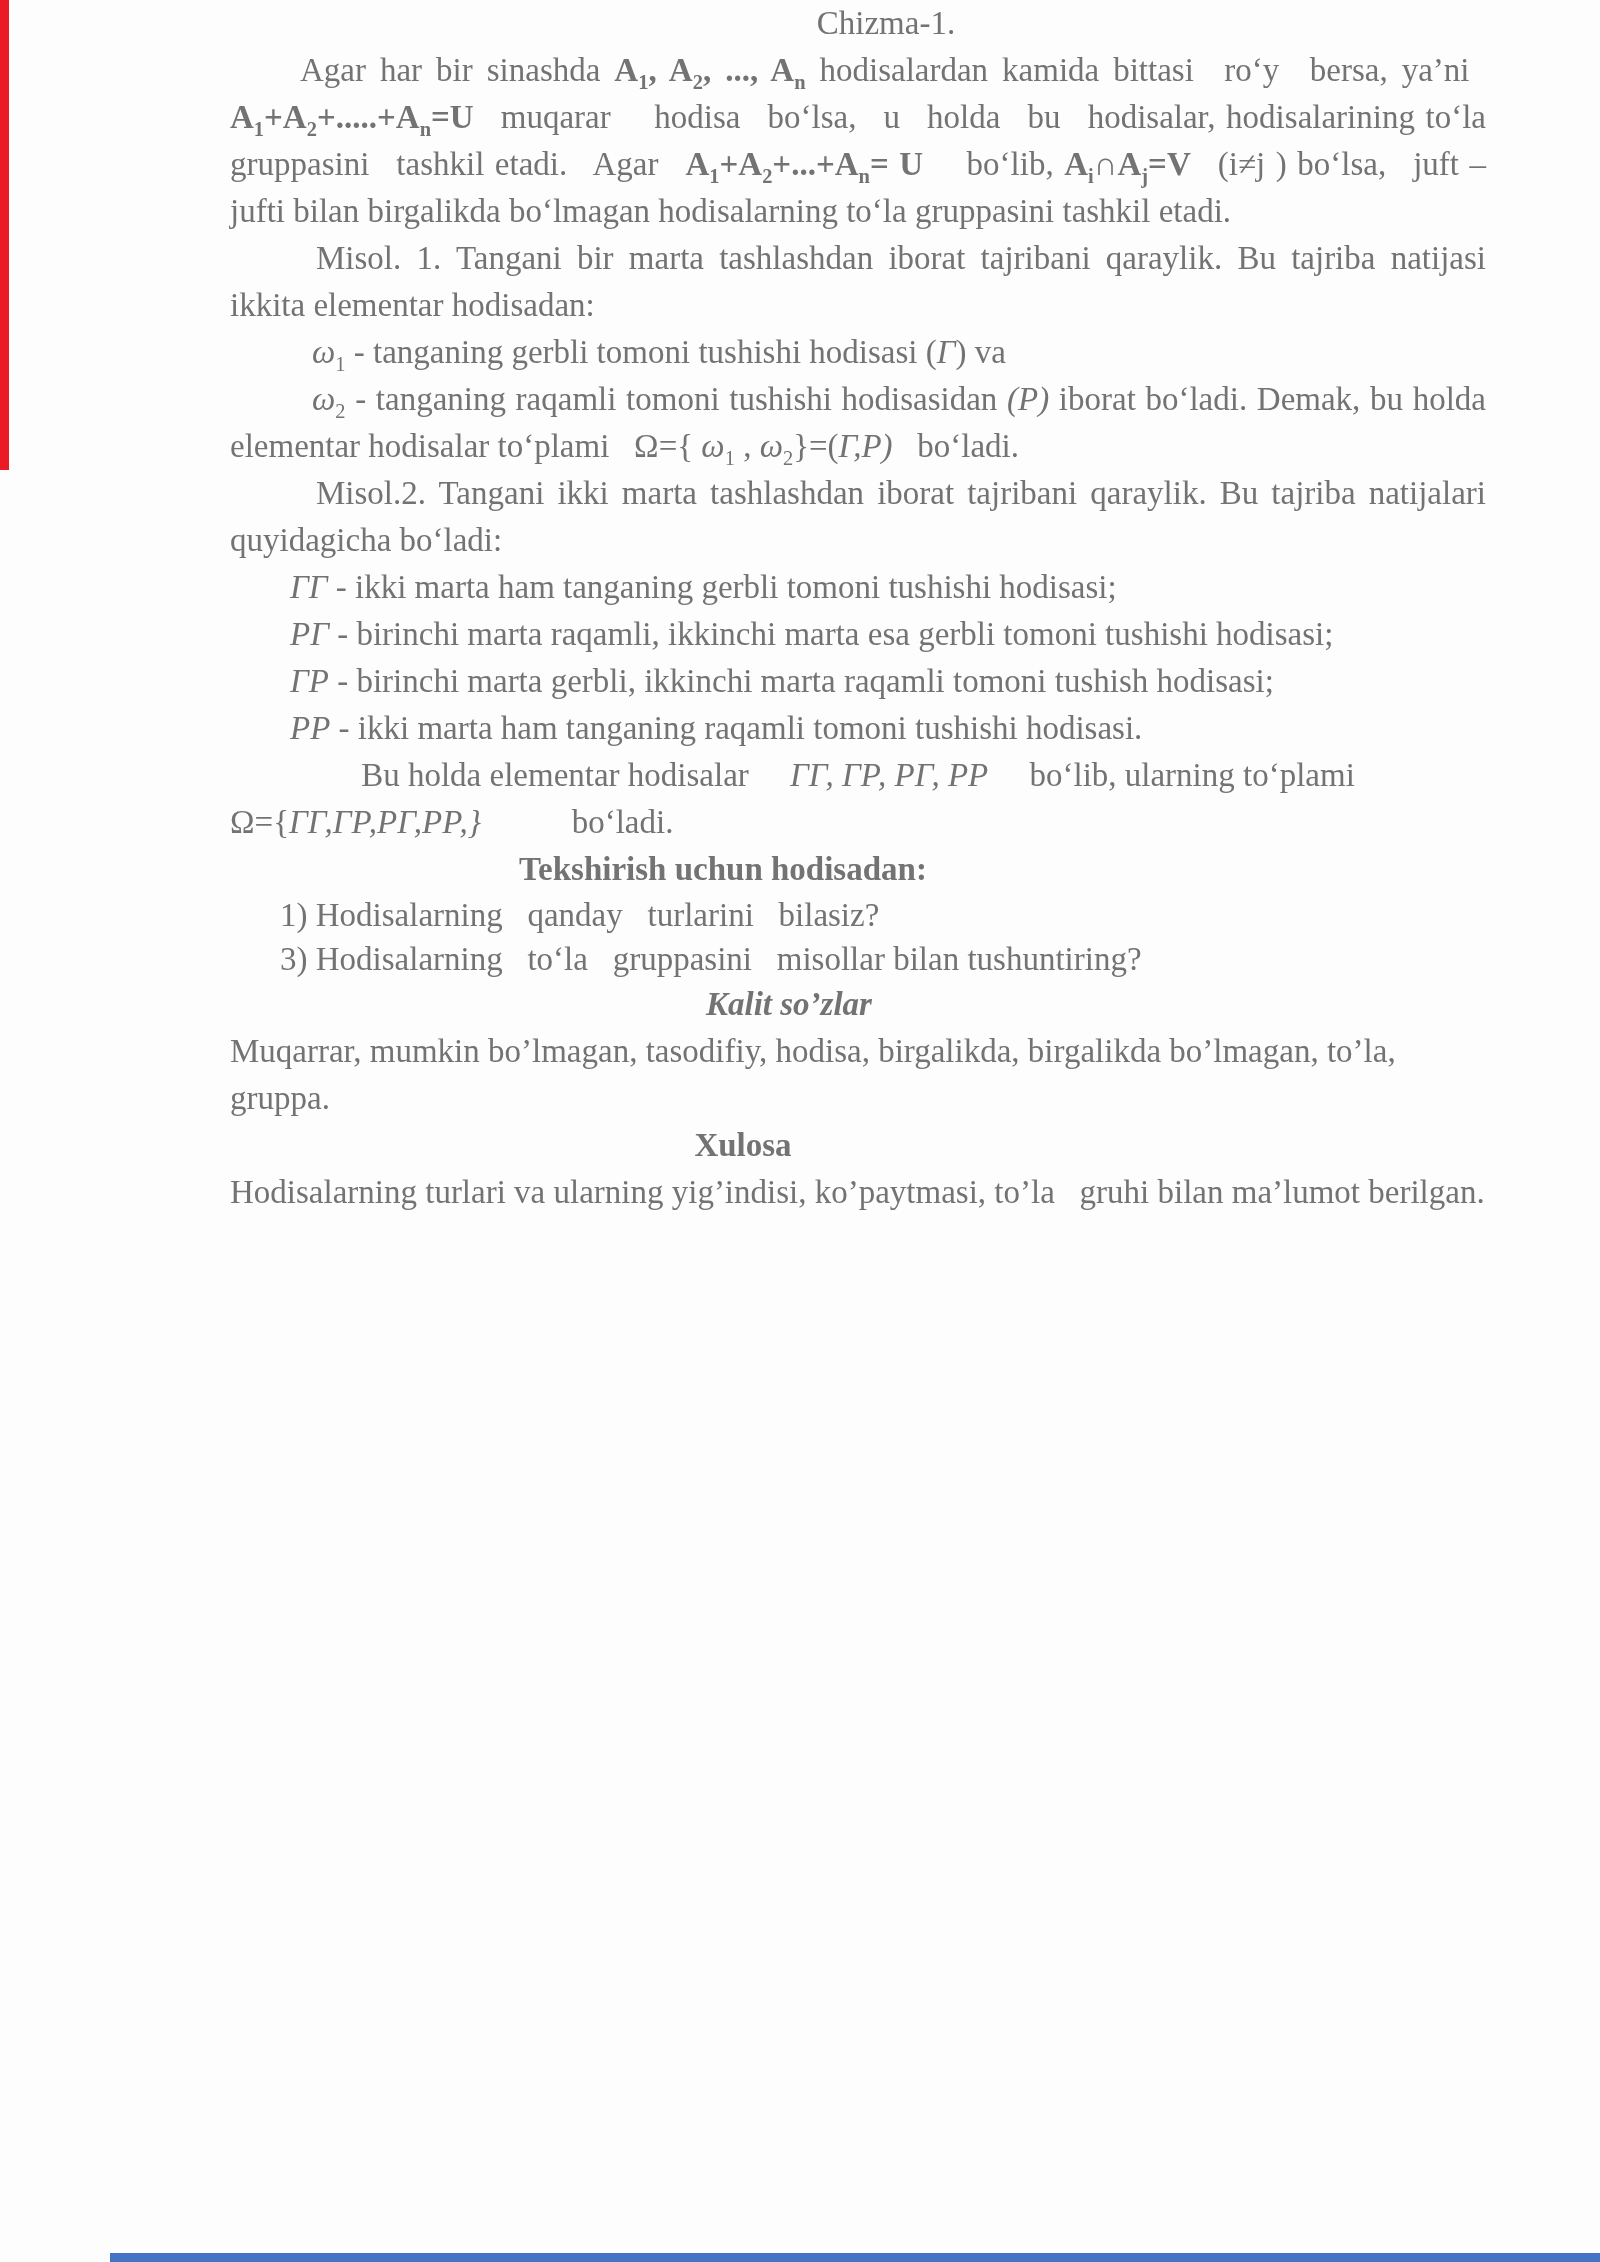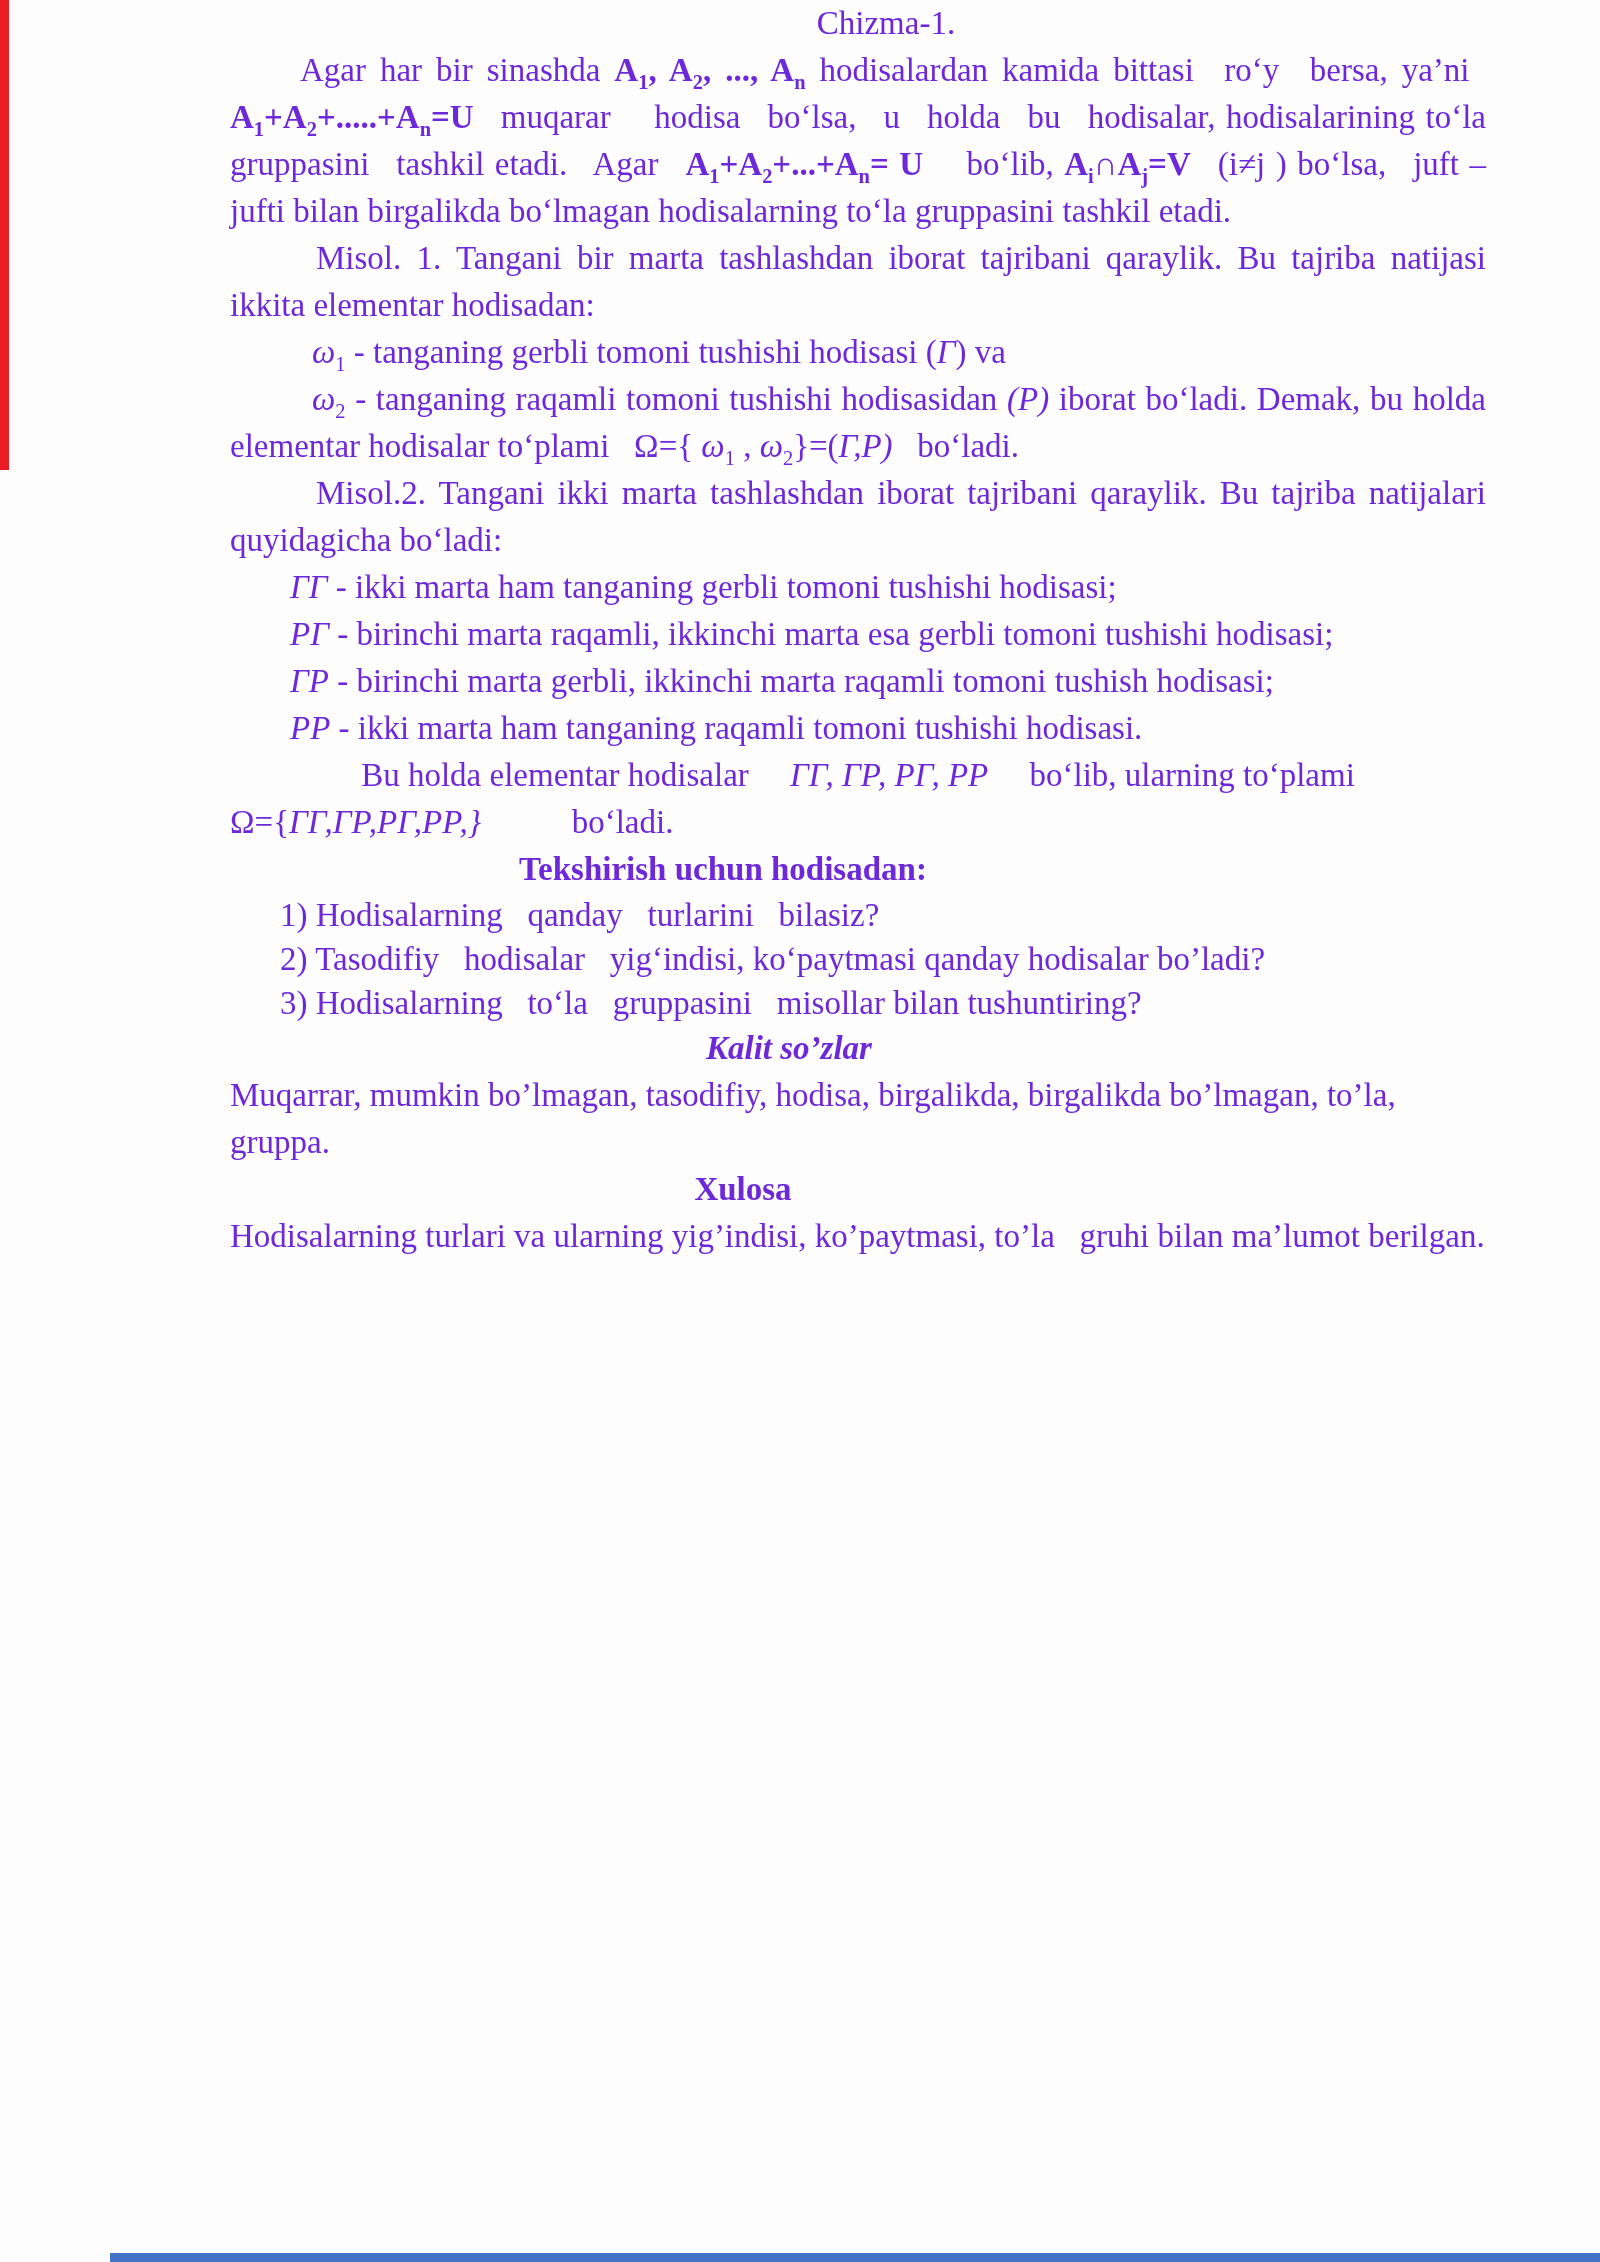--- a/index.html
+++ b/index.html
@@ -5,21 +5,21 @@
     html, body { margin: 0; padding: 0; background: #ffffff; }
     .page {
       position: relative;
       width: 1600px;
       height: 2262px;
       background: #fdfdfd;
       overflow: hidden;
       font-family: "Liberation Serif", "DejaVu Serif", serif;
       font-size: 33px;
       line-height: 47px;
-      color: #6d28d9;
+      color: #737373;
     }
     .content { position: absolute; left: 230px; top: 0; width: 1256px; }
     .content p, .content div { margin: 0; }
 
     .title { margin-top: 102px; text-align: center; padding-left: 56px; }
 
     .p  { text-align: justify; }
     .p1 { margin-top: 146px; text-indent: 64px; }
     .p2 { margin-top: 26px;  text-indent: 70px; }
     .p3 { margin-top: 22px;  text-indent: 86px; }
@@ -73,21 +73,20 @@
     <p class="event"><i>РГ</i> - birinchi marta raqamli, ikkinchi marta esa gerbli tomoni tushishi hodisasi;</p>
     <p class="event"><i>ГР</i> - birinchi marta gerbli, ikkinchi marta raqamli tomoni tushish hodisasi;</p>
     <p class="event"><i>РР</i> - ikki marta ham tanganing raqamli tomoni tushishi hodisasi.</p>
 
     <p class="buholda">Bu holda elementar hodisalar   <i>ГГ, ГР, РГ, РР</i>   bo‘lib, ularning to‘plami</p>
     <p class="omega-set">Ω={<i>ГГ,ГР,РГ,РР,}</i>    bo‘ladi.</p>
 
     <div class="q-heading">Tekshirish uchun hodisadan:</div>
     <div class="q-list">
       <div class="q-item">1) Hodisalarning  qanday  turlarini  bilasiz?</div>
-      <div class="q-item">2) Tasodifiy  hodisalar  yig‘indisi, ko‘paytmasi qanday hodisalar bo’ladi?</div>
       <div class="q-item">3) Hodisalarning  to‘la  gruppasini  misollar bilan tushuntiring?</div>
     </div>
 
     <div class="k-heading">Kalit so’zlar</div>
     <p class="k-text">Muqarrar, mumkin bo’lmagan, tasodifiy, hodisa, birgalikda, birgalikda bo’lmagan, to’la, gruppa.</p>
 
     <div class="x-heading">Xulosa</div>
     <p class="x-text">Hodisalarning turlari va ularning yig’indisi, ko’paytmasi, to’la  gruhi bilan ma’lumot berilgan.</p>
 
   </div>

